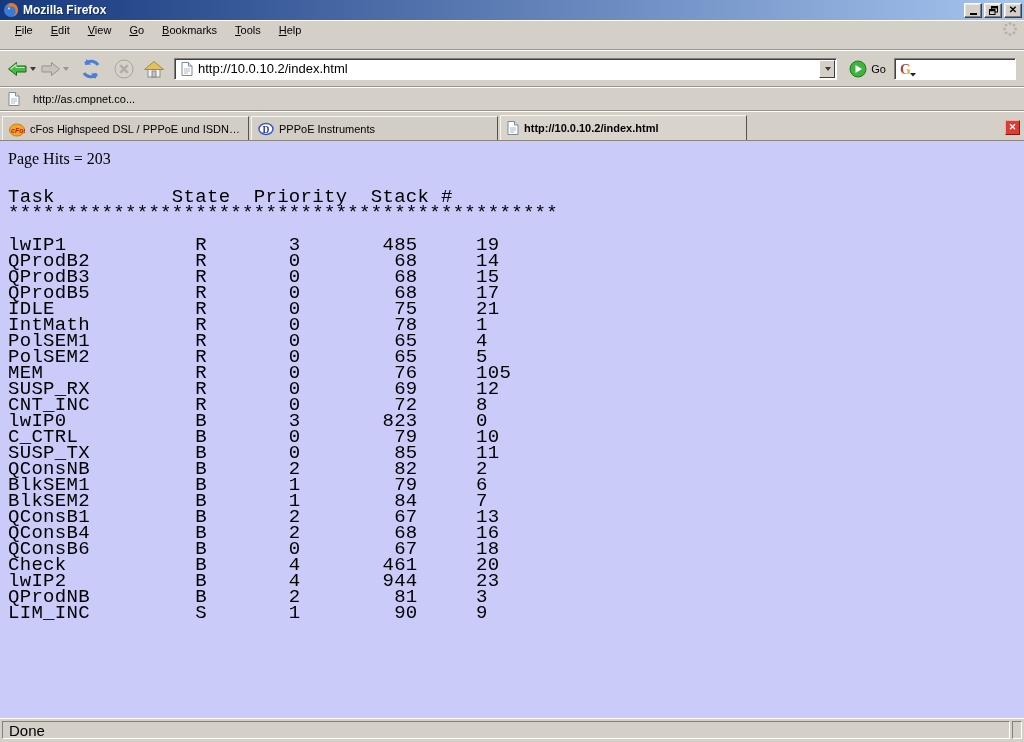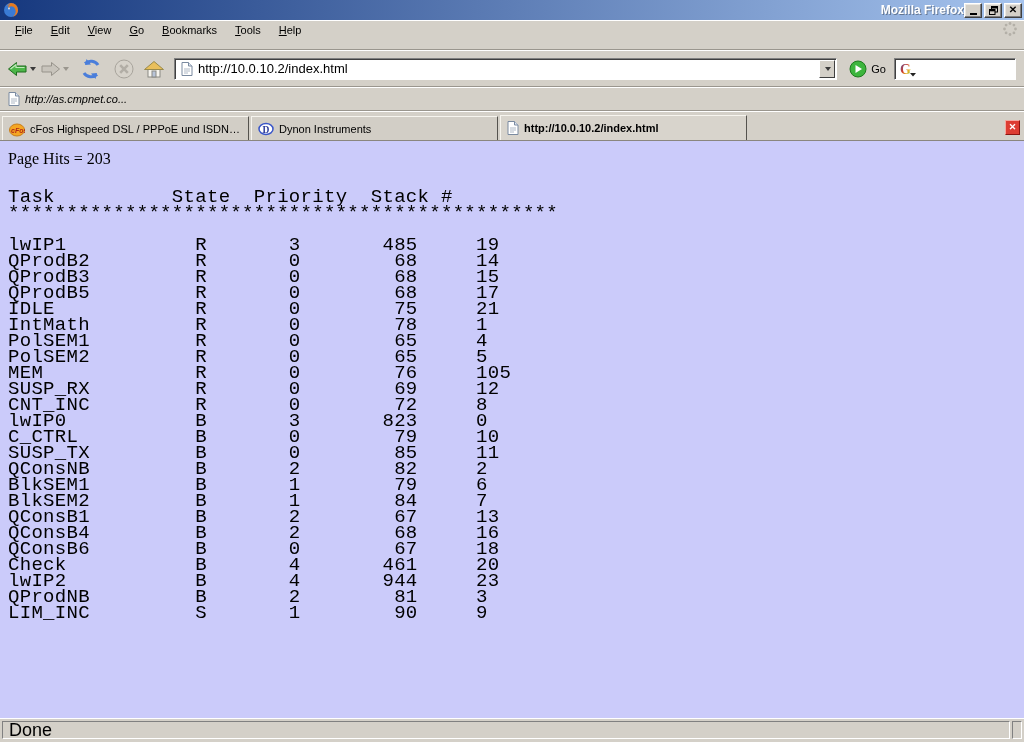--- a/index.html
+++ b/index.html
@@ -9,21 +9,21 @@
     --title_grad_end:#a6c4ee;
     --close_red:#dd3c32;
   }
   *{box-sizing:border-box;margin:0;padding:0;}
   html,body{width:1024px;height:742px;overflow:hidden;}
   body{font-family:"Liberation Sans",sans-serif;background:var(--chrome_bg);}
   .window{position:relative;width:1024px;height:742px;display:flex;flex-direction:column;background:var(--chrome_bg);}
 
   
   .titlebar{height:20px;background:linear-gradient(to right,var(--title_grad_start),var(--title_grad_end));
-    display:flex;align-items:center;padding:0 2px 0 3px;flex:0 0 auto;text-align:right;}
+    display:flex;align-items:center;padding:0 2px 0 3px;flex:0 0 auto;}
   .titlebar .app-title{color:#fff;font-weight:bold;font-size:12px;margin-left:4px;flex:1;
     text-shadow:1px 1px 0 rgba(0,0,0,.35);white-space:nowrap;}
   .winbtns{display:flex;gap:2px;}
   .winbtn{width:18px;height:15px;background:var(--chrome_bg);border:1px solid;border-color:#fff #404040 #404040 #fff;
     box-shadow:inset -1px -1px 0 #808080,inset 1px 1px 0 #ece9e2;display:flex;align-items:center;justify-content:center;
     font-size:9px;font-weight:bold;color:#000;line-height:1;}
   .glyph-min{width:7px;height:2px;background:#000;margin-top:7px;}
   .glyph-close{font-size:10px;font-weight:bold;}
 
   
@@ -44,21 +44,21 @@
   .urlbar input{flex:1;border:none;outline:none;font-size:13px;font-family:"Liberation Sans",sans-serif;height:16px;padding:0 2px;}
   .url-drop{width:16px;height:18px;background:var(--chrome_bg);border:1px solid;border-color:#fff #404040 #404040 #fff;
     display:flex;align-items:center;justify-content:center;margin-right:1px;}
   .gobtn{display:flex;align-items:center;gap:4px;padding:0 6px;font-size:11px;}
   .searchbox{width:122px;height:22px;display:flex;align-items:center;padding-left:2px;margin-right:2px;}
   .searchbox input{flex:1;border:none;outline:none;font-size:12px;height:15px;min-width:0;}
 
   
   .bookmarksbar{height:24px;background:var(--chrome_bg);display:flex;align-items:center;padding:0 8px;gap:5px;
     border-top:1px solid #fff;border-bottom:1px solid #9a968e;flex:0 0 auto;}
-  .bookmark{display:flex;align-items:center;gap:5px;font-size:11px;color:#000;font-style:italic;}
+  .bookmark{display:flex;align-items:center;gap:13px;font-size:11px;color:#000;}
 
   
   .tabbar{height:30px;background:var(--chrome_bg);display:flex;align-items:flex-end;padding:0 2px;
     border-top:1px solid #fff;border-bottom:1px solid #8a867e;flex:0 0 auto;}
   .tab{width:247px;height:24px;background:#d2cec6;border:1px solid;border-color:#f6f4ee #55534e #b4b0a8 #f6f4ee;
     border-bottom:none;display:flex;align-items:center;gap:5px;padding:0 6px;font-size:11px;color:#000;
     white-space:nowrap;overflow:hidden;margin-right:2px;}
   .tab.active{background:#d8d4cc;font-weight:bold;height:25px;}
   .tab .tab-label{overflow:hidden;text-overflow:ellipsis;}
   .tabbar .spacer{flex:1;}
@@ -68,21 +68,21 @@
 
   
   .content{flex:1;background:var(--content_bg);overflow:hidden;padding:6px 8px;color:#000;}
   .page-hits{font-family:"Liberation Serif",serif;font-size:16px;margin:3px 0 21px 0;}
   .task-table{font-family:"Liberation Mono",monospace;font-size:19px;letter-spacing:.3px;line-height:16px;white-space:pre;}
 
   
   .statusbar{height:24px;background:var(--chrome_bg);border-top:1px solid #fff;display:flex;align-items:stretch;
     padding:2px 2px 3px 2px;gap:2px;flex:0 0 auto;}
   .status-panel{flex:1;border:1px solid;border-color:#808080 #fff #fff #808080;display:flex;align-items:center;
-    padding-left:6px;font-size:18px;color:#000;}
+    padding-left:6px;font-size:15px;color:#000;}
   .status-stub{width:10px;border:1px solid;border-color:#808080 #fff #fff #808080;}
 
   .icon{display:inline-flex;flex:0 0 auto;}
 </style>
 </head>
 <body>
 
 <div class="window">
 
   <div class="titlebar">
@@ -232,21 +232,21 @@
       </span>
       <span class="tab-label">cFos Highspeed DSL / PPPoE und ISDN CAP...</span>
     </div>
     <div class="tab">
       <span class="icon">
         <svg width="16" height="16" viewBox="0 0 16 16">
           <ellipse cx="8" cy="8" rx="7" ry="5.5" fill="#fff" stroke="#3a56c8" stroke-width="1.5"></ellipse>
           <text x="4.5" y="11.5" font-size="9.5" font-weight="bold" fill="#2a3a9a" font-family="Liberation Serif, serif">D</text>
         </svg>
       </span>
-      <span class="tab-label">Dynon Instruments</span>
+      <span class="tab-label">PPPoE Instruments</span>
     </div>
     <div class="tab active">
       <span class="icon">
         <svg width="12" height="14" viewBox="0 0 12 14">
           <path d="M1 .5 H7.5 L11 4 V13.5 H1 Z" fill="#fff" stroke="#7a8aa0"></path>
           <path d="M7.5 .5 V4 H11" fill="#dde6f2" stroke="#7a8aa0"></path>
           <path d="M3 7 H9 M3 9 H9 M3 11 H7" stroke="#9aa6b6" stroke-width=".8"></path>
         </svg>
       </span>
       <span class="tab-label">http://10.0.10.2/index.html</span>

